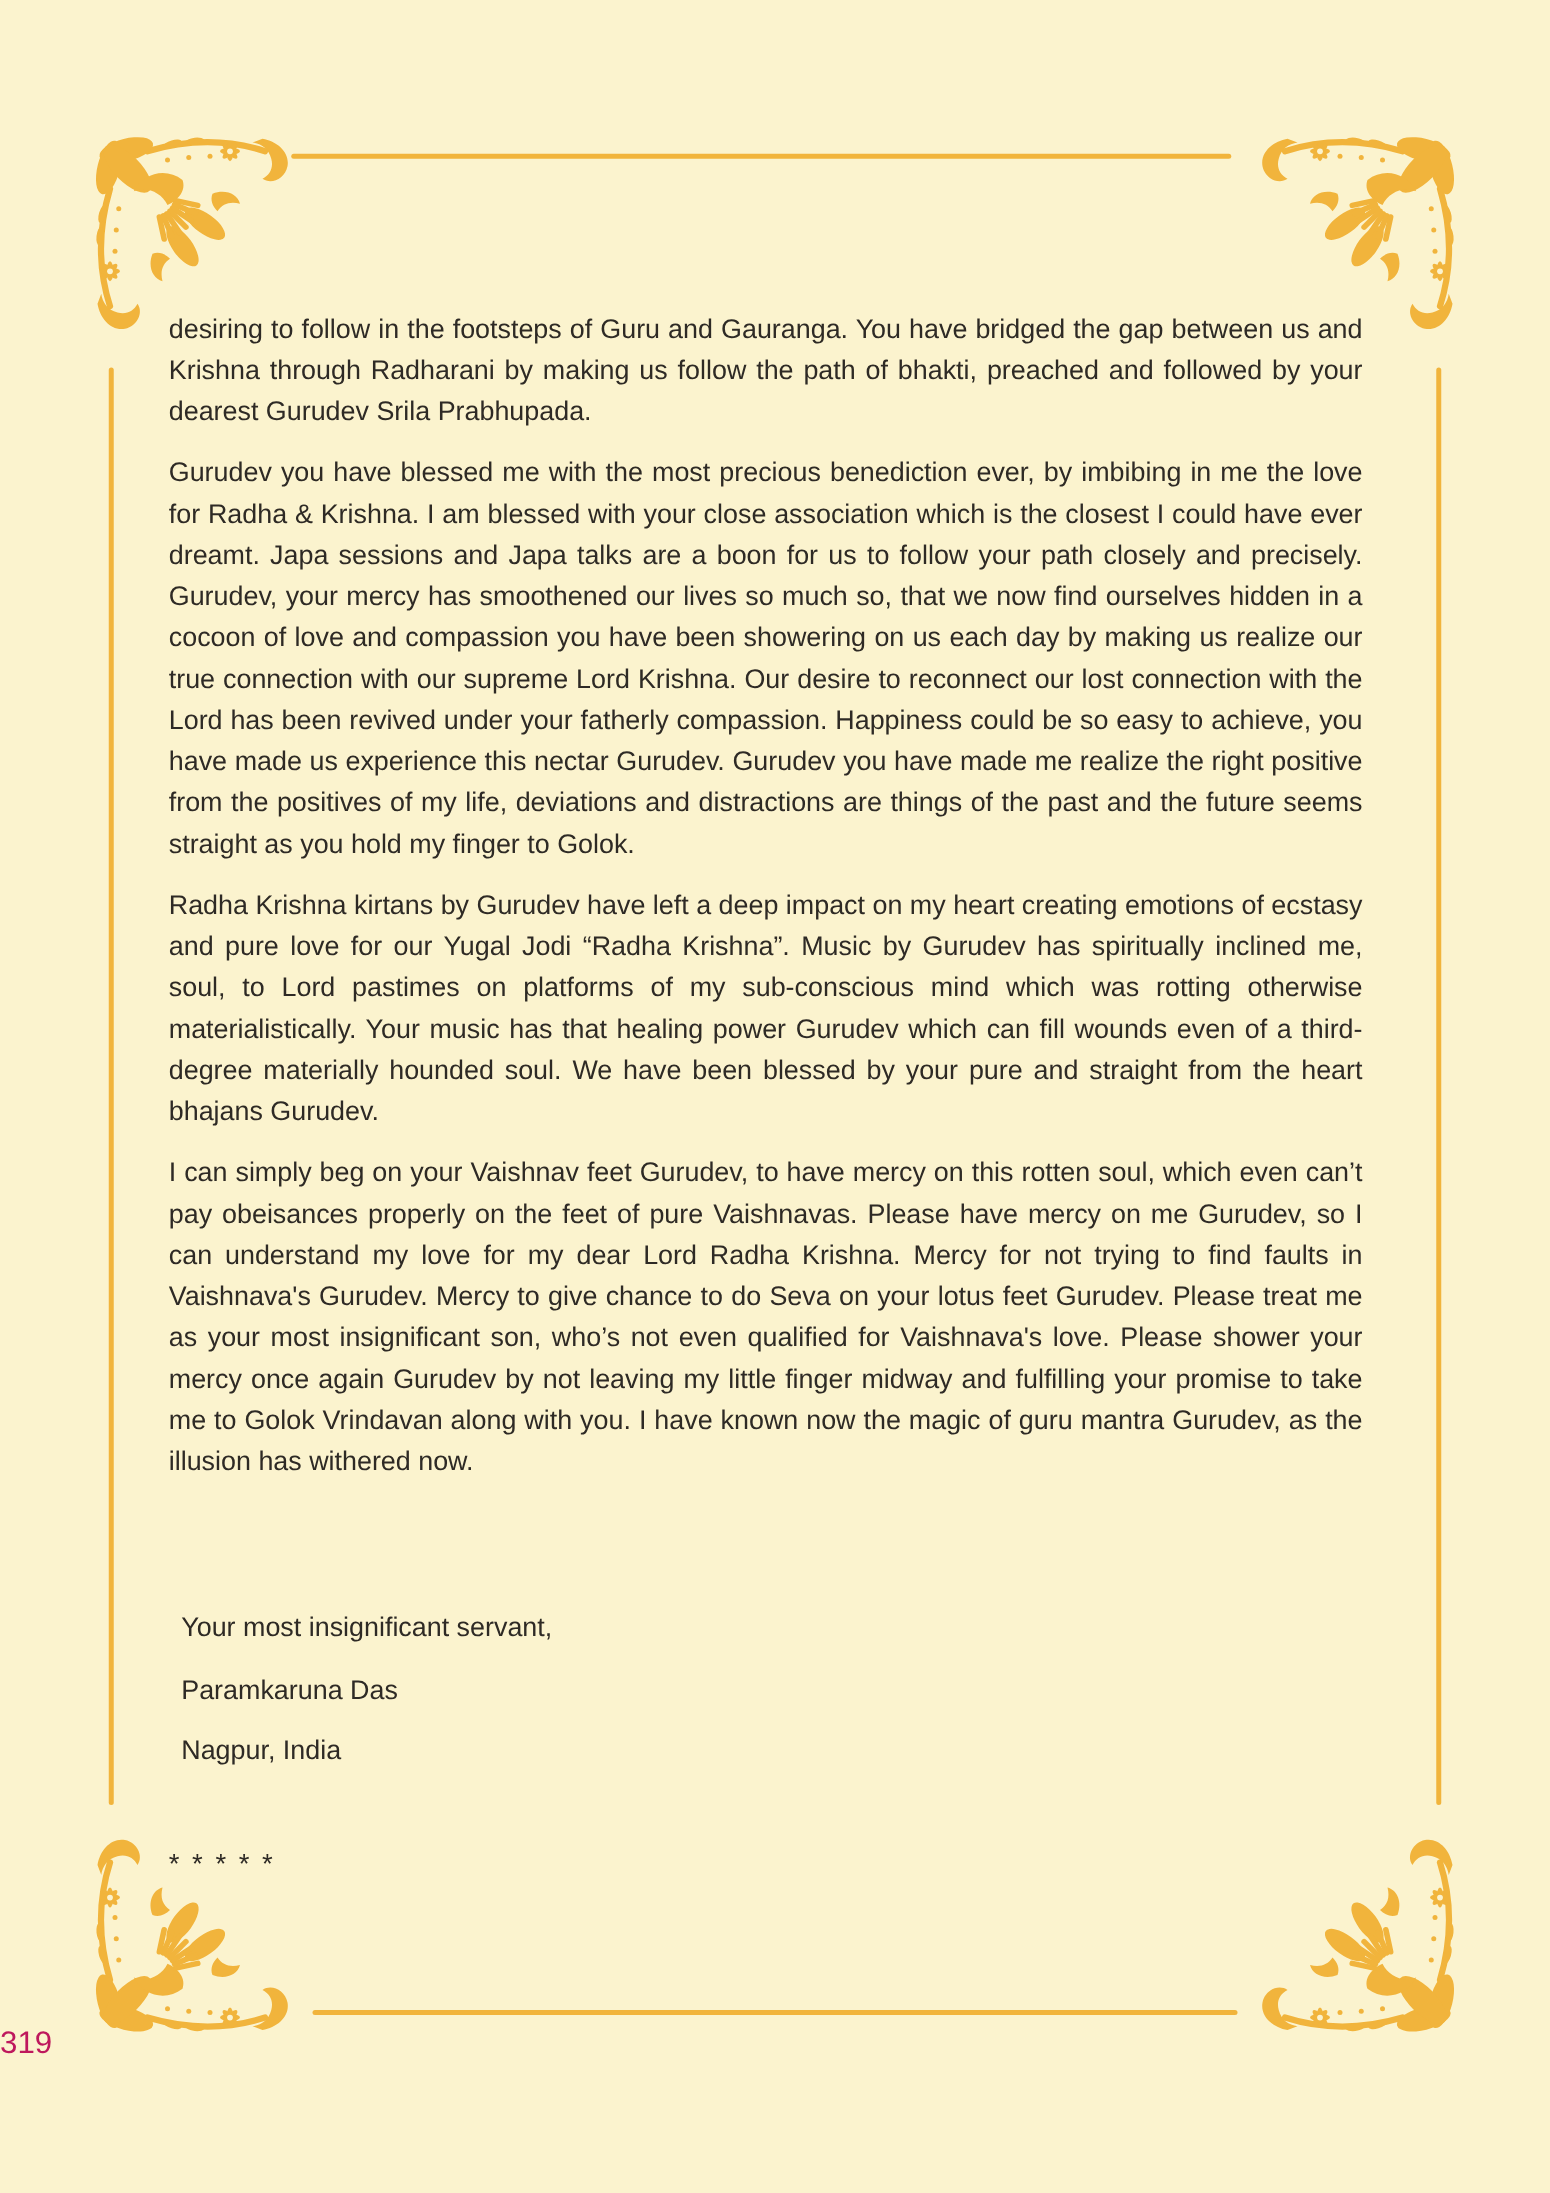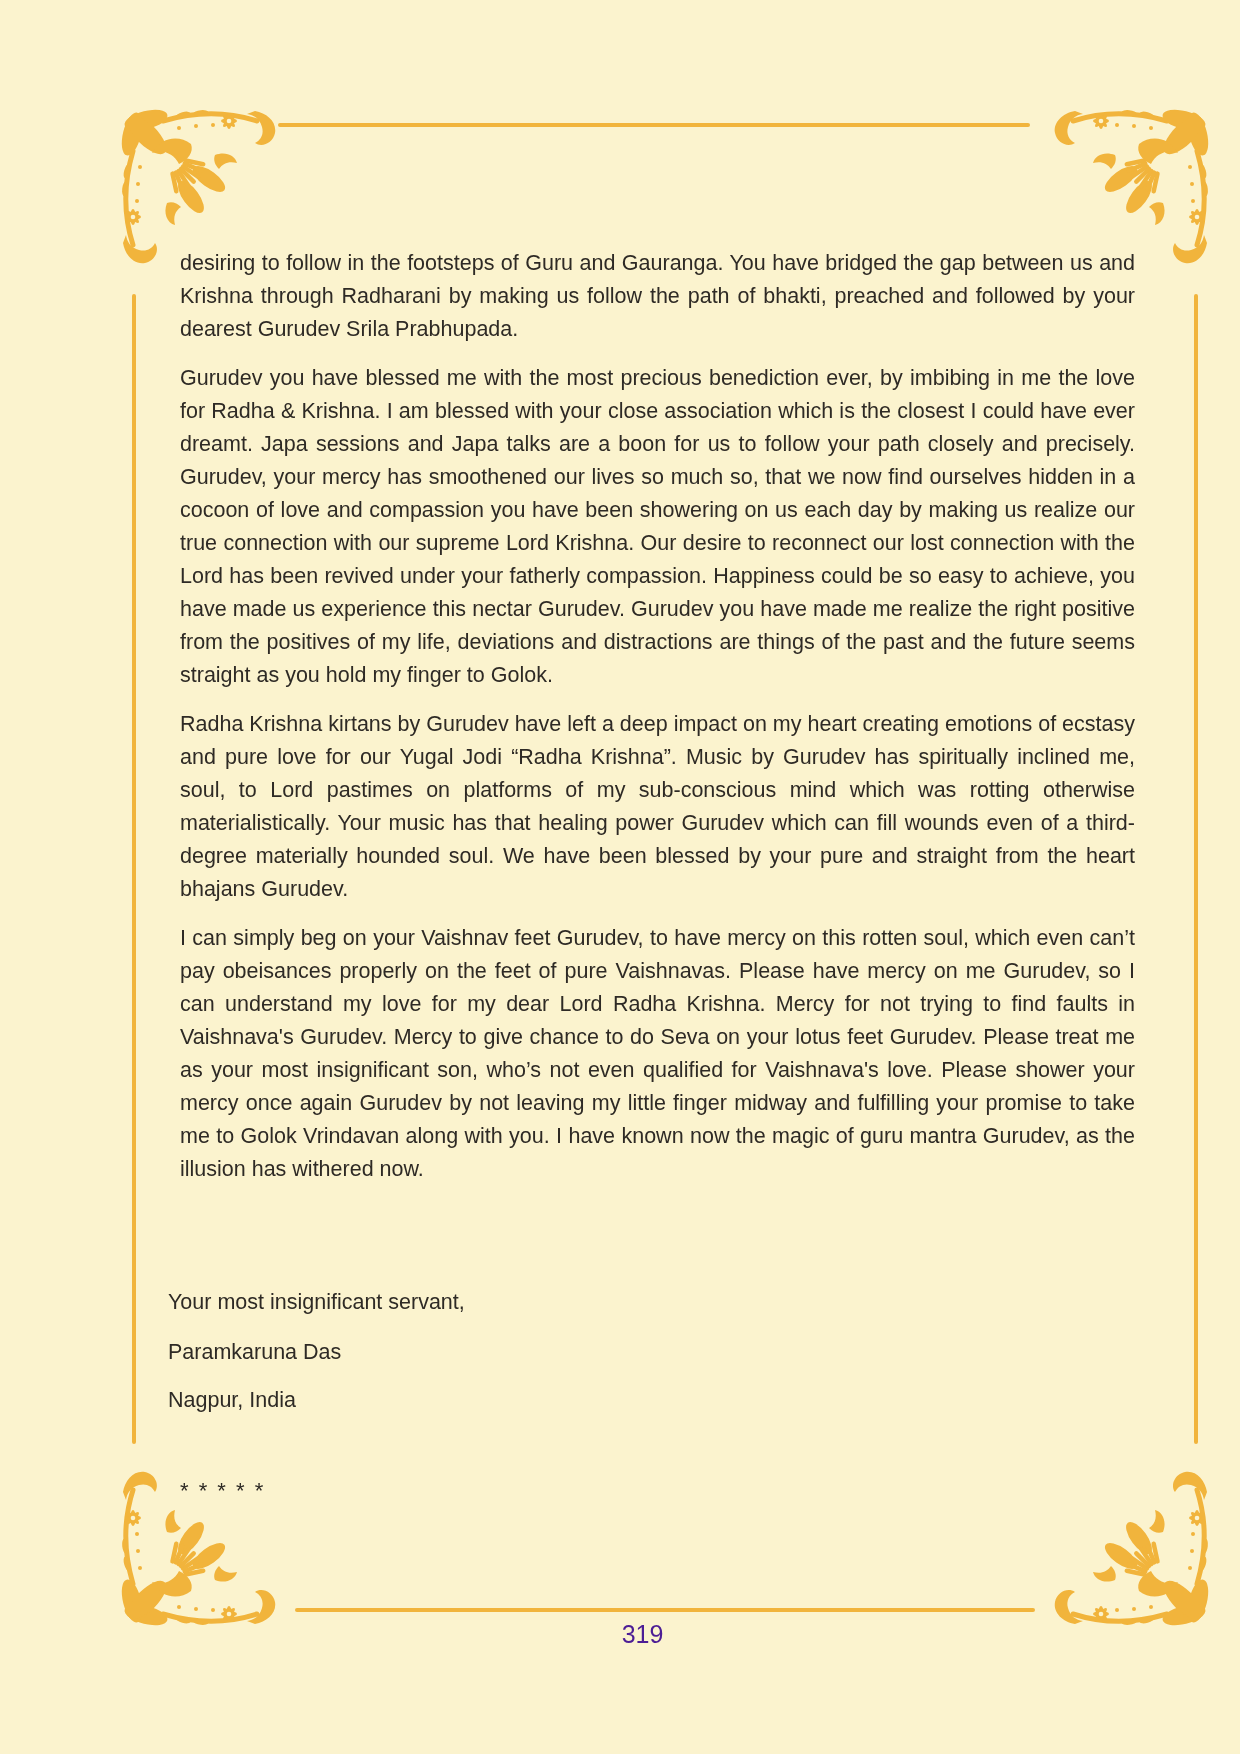--- a/index.html
+++ b/index.html
@@ -9,21 +9,21 @@
   }
   html,body{margin:0;padding:0;}
   body{
     width:1240px;height:1754px;
     background:var(--bg);
     font-family:"Liberation Sans","DejaVu Sans",sans-serif;
     color:var(--ink);
     position:relative;
     overflow:hidden;
   }
-  .page{position:absolute;inset:0;background:var(--bg);margin-left:45px;}
+  .page{position:absolute;inset:0;background:var(--bg);}
   
   .corner{position:absolute;width:165px;height:190px;color:var(--gold);}
   .corner.tl{left:72px;top:105px;}
   .corner.tr{left:1003px;top:105px;transform:scaleX(-1);}
   .corner.bl{left:72px;top:1440px;transform:scaleY(-1);}
   .corner.br{left:1003px;top:1440px;transform:scale(-1,-1);}
   .bline{position:absolute;background:var(--gold);border-radius:2px;}
   .bline.top{left:233px;top:123px;width:752px;height:4px;}
   .bline.bottom{left:250px;top:1608px;width:740px;height:4px;}
   .bline.left{left:87px;top:294px;width:4px;height:1150px;}
@@ -31,28 +31,28 @@
   
   .content{
     position:absolute;left:135px;top:247px;width:955px;
     font-size:21.5px;line-height:33px;
   }
   .content p{
     margin:0 0 16px 0;
     text-align:justify;
     text-align-last:left;
   }
-  .sig{position:absolute;left:123px;font-size:21.5px;line-height:33px;white-space:nowrap;}
+  .sig{position:absolute;left:145px;font-size:21.5px;line-height:33px;white-space:nowrap;}
   .sig.s1{top:1286px;}
   .sig.s2{top:1336px;text-align:right;}
   .sig.s3{top:1384px;}
   .separator{position:absolute;left:135px;top:1478px;font-size:22px;letter-spacing:2px;}
   .page-number{
     position:absolute;left:0;top:1620px;width:100%;
-    text-align:center;font-size:25px;color:#4c1d95;
+    font-size:25px;color:#be185d;
   }
 </style>
 </head>
 <body>
 
 <svg width="0" height="0" style="position:absolute" aria-hidden="true">
   <defs>
     <g id="arm" fill="currentColor">
       <path d="M46,16 C80,6 112,7 140,16" fill="none" stroke="currentColor" stroke-width="5" stroke-linecap="round"></path>
       <path d="M138,6 c12,2 22,11 20,22 c-2,10 -13,15 -20,10 c6,-3 9,-9 7,-16 c-2,-8 -8,-12 -15,-13 z"></path>

